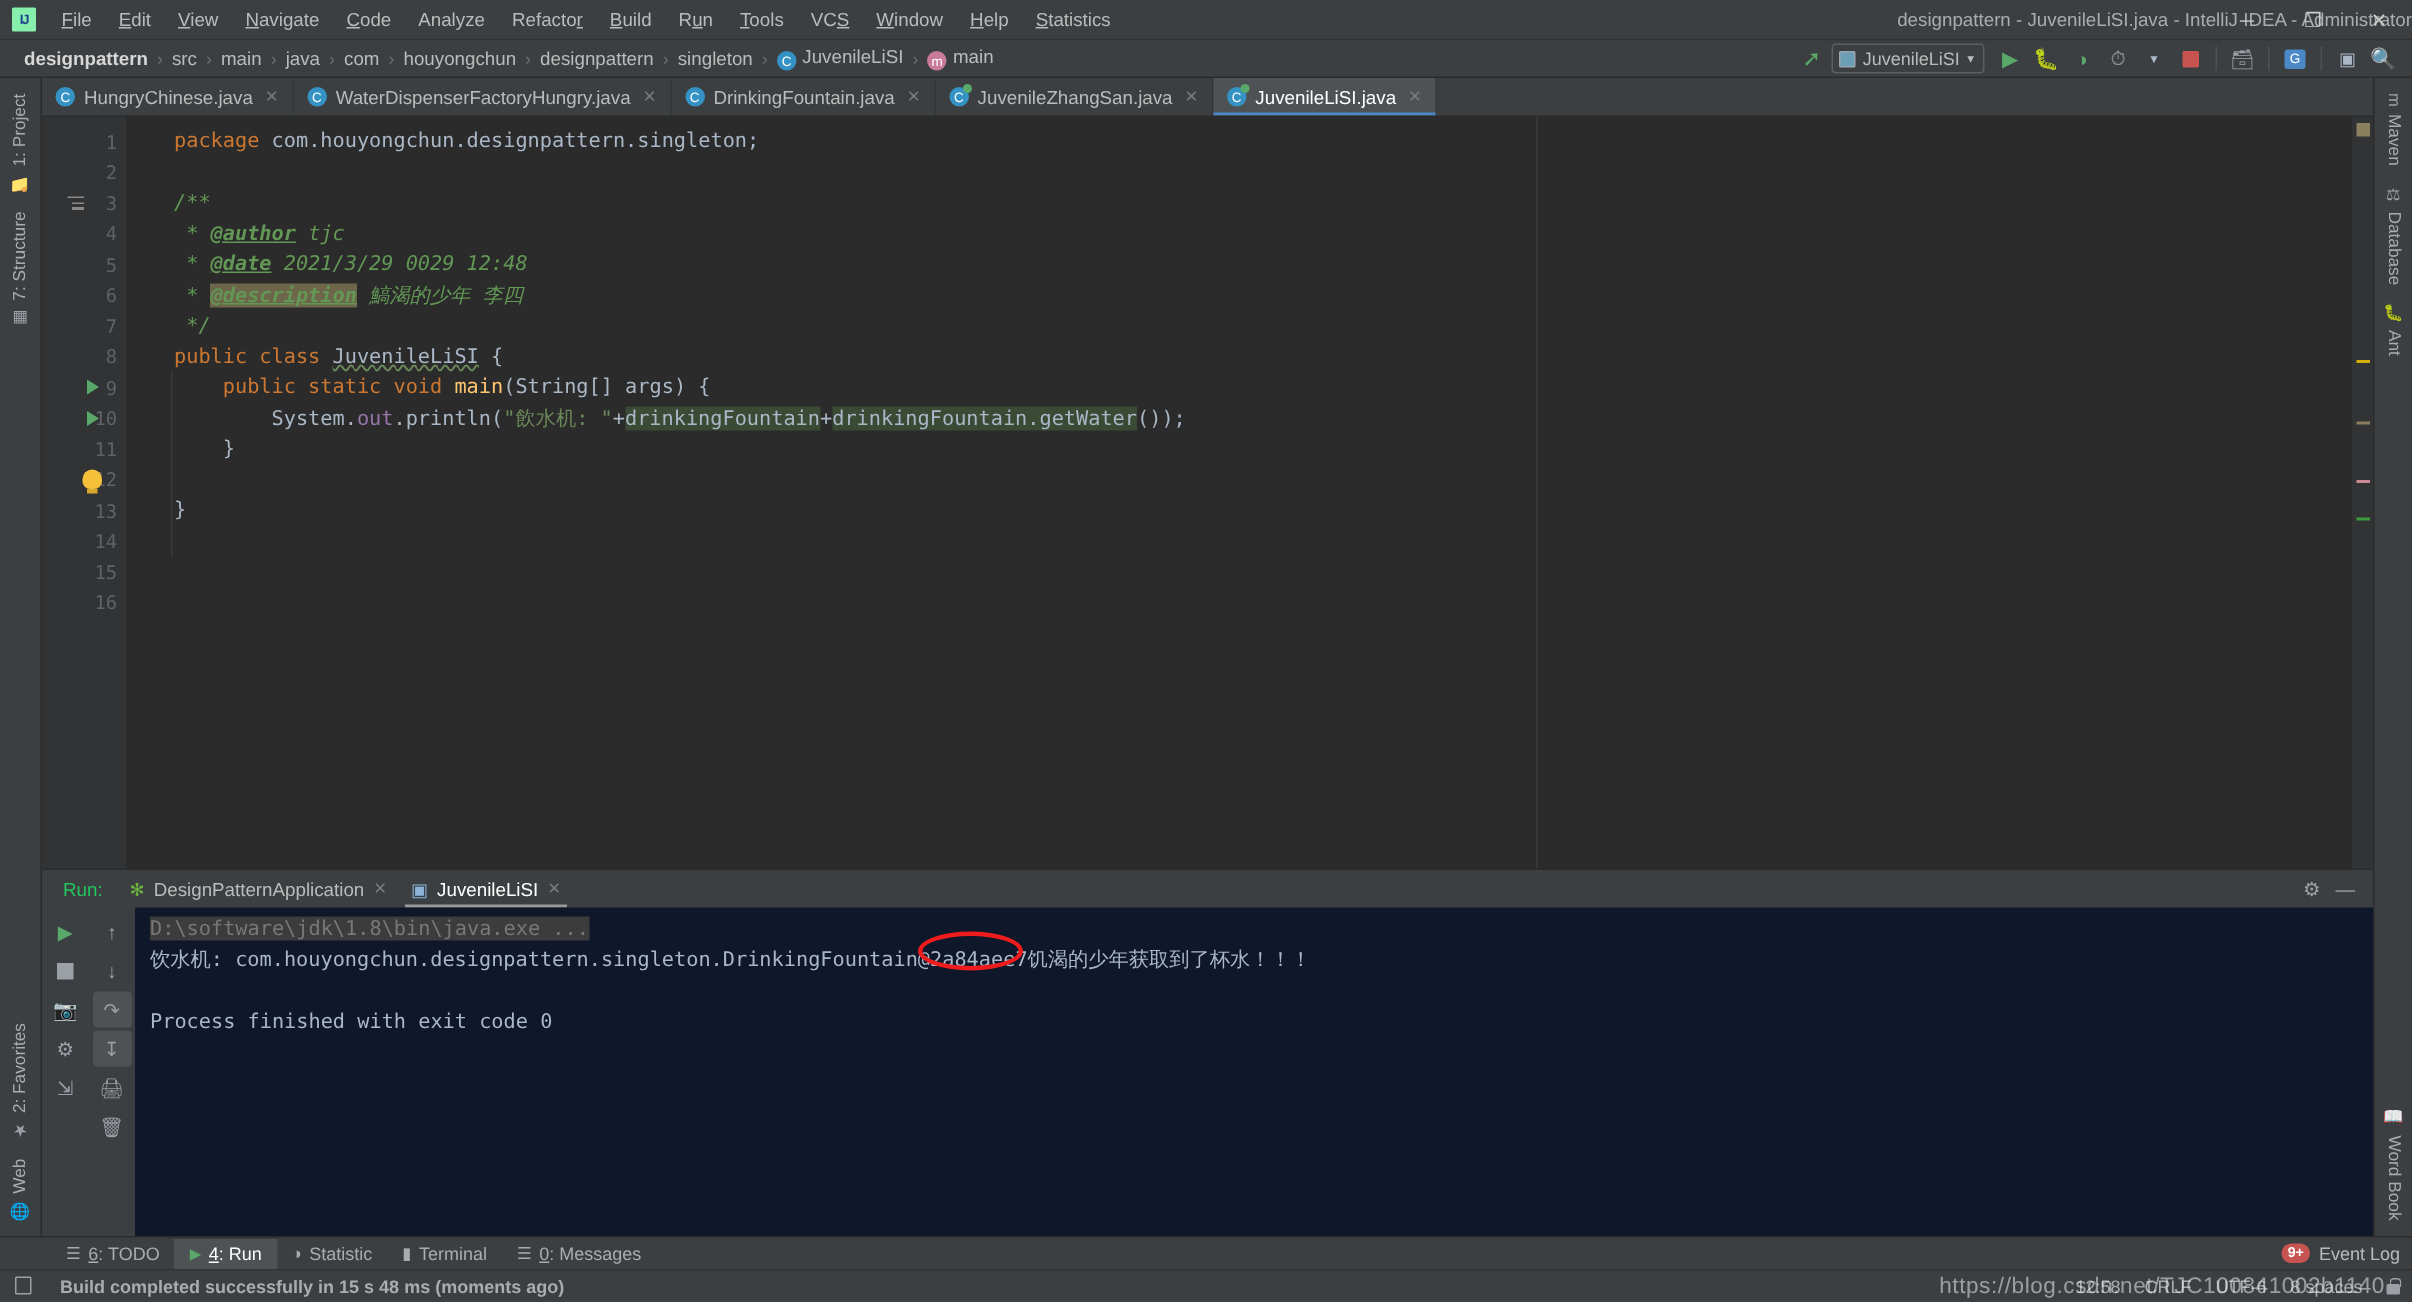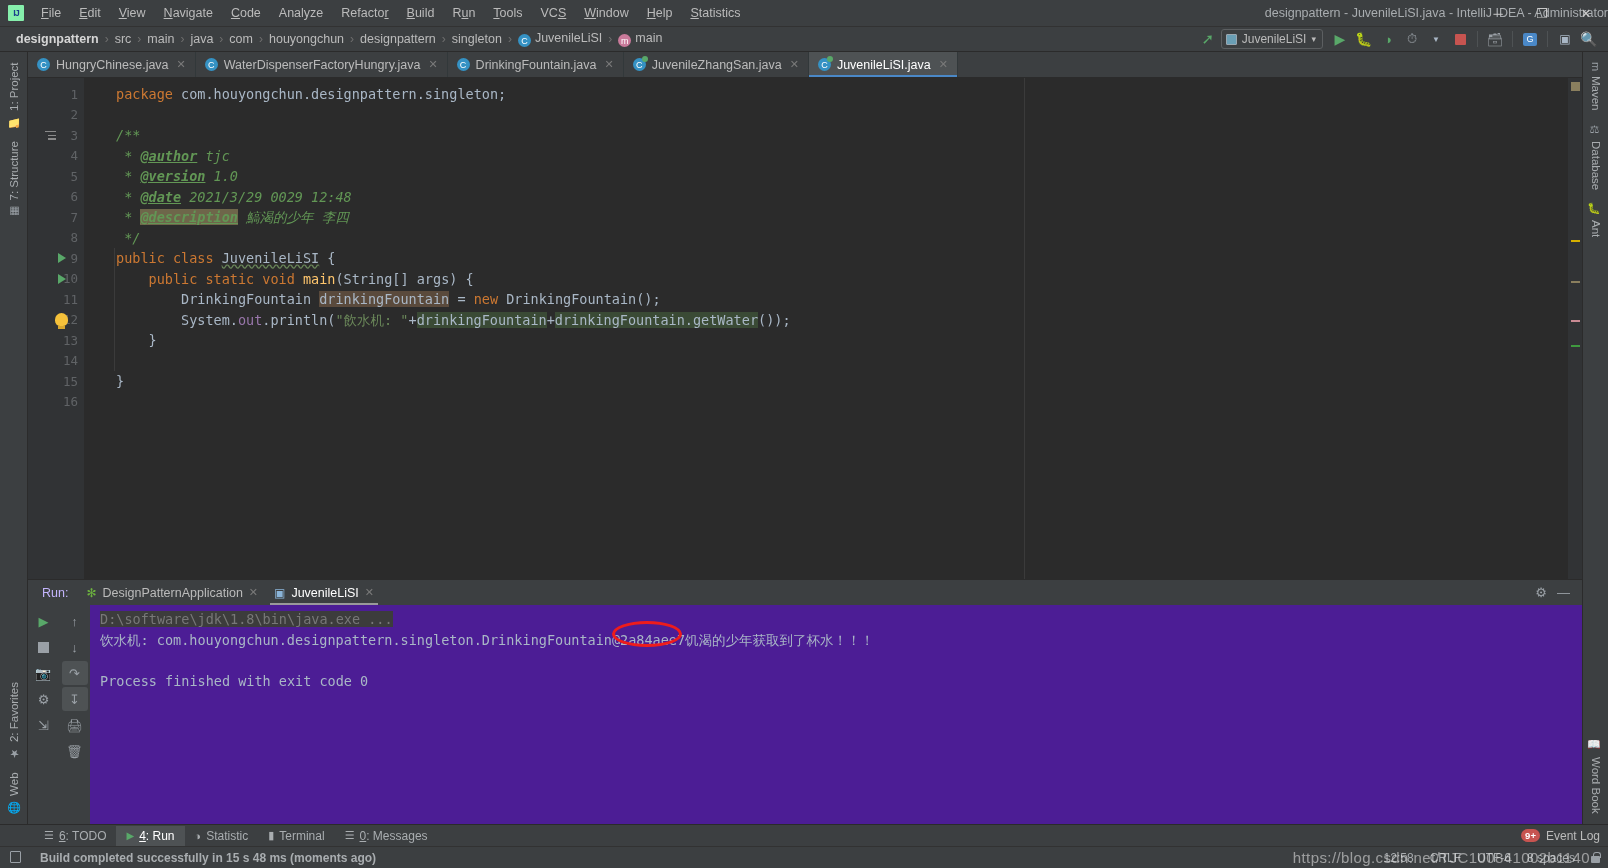--- a/index.html
+++ b/index.html
@@ -174,39 +174,39 @@
   .struct-ic i:nth-child(3){width:75%;margin-left:25%;}
 
   
   .estripe { width: 14px; background: #313335; flex: 0 0 14px; position: relative; }
   .emark { position: absolute; right: 2px; height: 2px; width: 9px; }
   .ebox { position:absolute; right:2px; top:4px; width:9px; height:9px; background:#8a7f5e;}
 
   
   .runpanel { flex: 0 0 245px; display: flex; flex-direction: column; background: #3c3f41; border-top: 1px solid #2b2b2b; }
   .runhead { height: 25px; display: flex; align-items: center; flex:0 0 25px; position: relative; }
-  .runlabel { color: #c4b5fd; font-size: 12.5px; padding: 0 10px 0 14px; }
+  .runlabel { color: #22c55e; font-size: 12.5px; padding: 0 10px 0 14px; }
   .runtab {
     display: flex; align-items: center; gap: 6px; font-size: 12.5px;
     color: #bbbbbb; padding: 0 8px; height: 25px; position: relative;
   }
   .runtab.active { color: #ffffff; }
   .runtab.active::after{content:'';position:absolute;left:4px;right:4px;bottom:0;height:2px;background:#9a9a9a;}
   .runtab .x { color:#7a7a7a; font-size:11px; }
   .runhead-right { margin-left:auto; display:flex; align-items:center; gap:10px; padding-right:12px;}
   .runbody { flex: 1 1 auto; display: flex; min-height: 0; }
   .runtools { width: 62px; flex: 0 0 62px; background: #3c3f41; display: flex; }
   .tcol { width: 31px; display: flex; flex-direction: column; align-items: center; padding-top: 4px; gap: 2px; }
   .tbtn {
     width: 26px; height: 24px; display: flex; align-items: center;
     justify-content: center; color: #9aa0a6; font-size: 13px; border-radius: 3px;
   }
   .tbtn.sel { background: #4e5254; }
   .console {
-    flex: 1 1 auto; background: #4c1d95; font-family: "DejaVu Sans Mono", monospace;
+    flex: 1 1 auto; background: #0f172a; font-family: "DejaVu Sans Mono", monospace;
     font-size: 13.5px; line-height: 20.5px; padding: 4px 0 0 10px; color: #a9b7c6;
     position: relative; overflow: hidden;
   }
   .cline { white-space: pre; height: 20.5px; }
   .cdim { color: #787878; background: #3c3c3c; }
   .annot {
     position: absolute; border: 3px solid #ee1c1c; border-radius: 50%;
     pointer-events: none;
   }
 
@@ -445,27 +445,25 @@
         </div>
 
         <div class="codearea">
           <div class="mline" style="height:123px;top:170px;left:30px;"></div>
           <div class="rmargin"></div>
 
           <div class="codeline"><span class="kw">package</span><span class="plain"> com.houyongchun.designpattern.singleton;</span></div>
           <div class="codeline"></div>
           <div class="codeline"><span class="cmt">/**</span></div>
           <div class="codeline"><span class="cmt"> * </span><span class="tag">@author</span><span class="cmt"> tjc</span></div>
-          <div class="codeline"><span class="cmt"> * </span><span class="tag">@version</span><span class="cmt"> 1.0</span></div>
           <div class="codeline"><span class="cmt"> * </span><span class="tag">@date</span><span class="cmt"> 2021/3/29 0029 12:48</span></div>
           <div class="codeline"><span class="cmt"> * </span><span class="tag tag-hl">@description</span><span class="cmt"> 鰝渴的少年 李四</span></div>
           <div class="codeline"><span class="cmt"> */</span></div>
           <div class="codeline"><span class="kw">public class </span><span class="plain" style="text-decoration:underline wavy #6a8759;">JuvenileLiSI</span><span class="plain"> {</span></div>
           <div class="codeline"><span class="plain">    </span><span class="kw">public static void </span><span style="color:#ffc66d;">main</span><span class="plain">(String[] args) {</span></div>
-          <div class="codeline"><span class="plain">        DrinkingFountain </span><span class="hl-brown">drinkingFountain</span><span class="plain"> = </span><span class="kw">new </span><span class="plain">DrinkingFountain();</span></div>
           <div class="codeline"><span class="plain">        System.</span><span class="fld">out</span><span class="plain">.println(</span><span class="str">"飲水机: "</span><span class="plain">+</span><span class="hl-green">drinkingFountain</span><span class="plain">+</span><span class="hl-green">drinkingFountain.getWater</span><span class="plain">());</span></div>
           <div class="codeline"><span class="plain">    }</span></div>
           <div class="codeline"></div>
           <div class="codeline"><span class="plain">}</span></div>
           <div class="codeline"></div>
         </div>
 
         <div class="estripe">
           <div class="ebox"></div>
           <div class="emark" style="top:162px;background:#d6b000;"></div>

